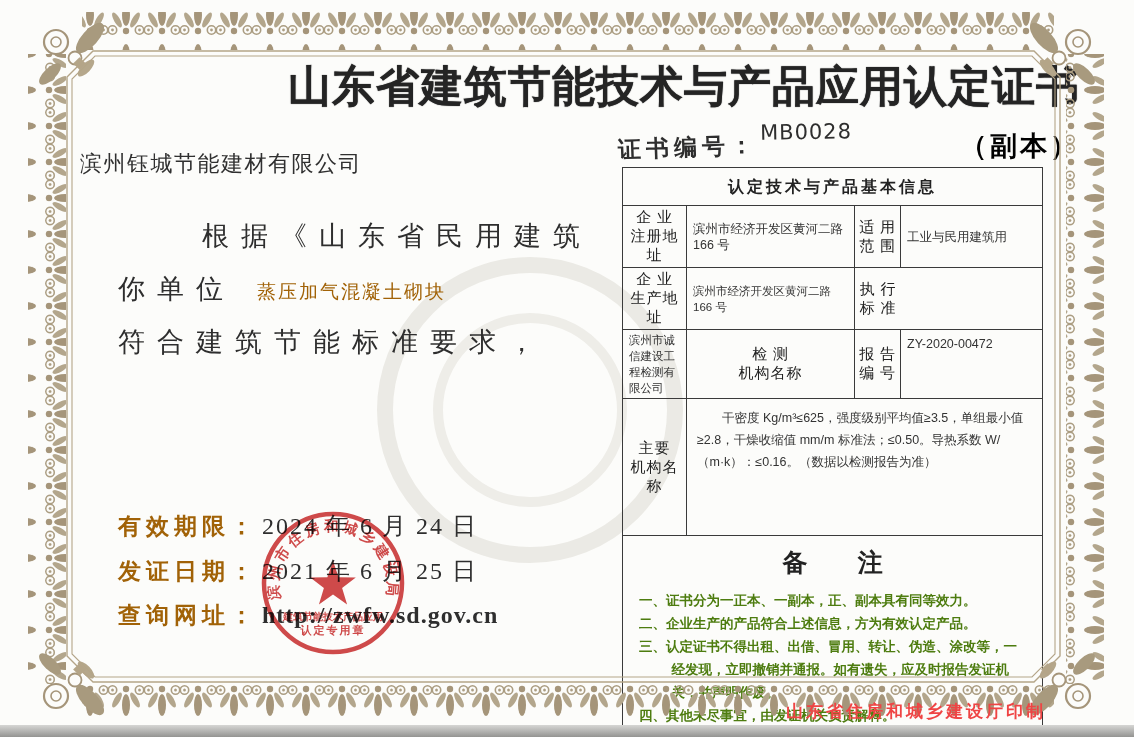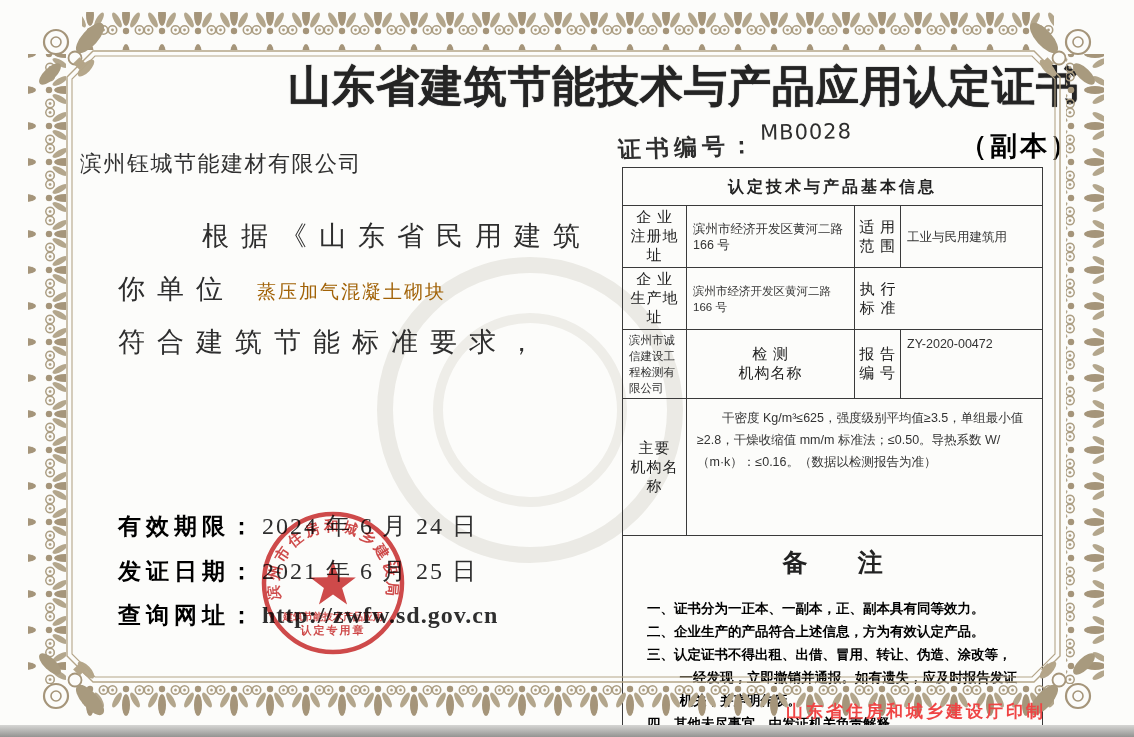--- a/index.html
+++ b/index.html
@@ -38,21 +38,21 @@
   .statement{position:absolute;left:118px;top:210px;width:470px;z-index:2;
     font-size:27px;color:#2e2e2e;}
   .st-line{letter-spacing:12px;line-height:53px;height:53px;white-space:nowrap;}
   .st-indent{text-indent:84px;}
   .st-line3{display:flex;align-items:baseline;}
   .product{font-family:Liberation Serif, serif;font-size:19px;
     letter-spacing:2px;margin-left:22px;color:#a16207;}
   
   .fields{position:absolute;left:118px;top:510px;z-index:2;}
   .f-row{display:flex;align-items:baseline;height:45px;}
-  .f-label{font-size:23px;font-weight:700;letter-spacing:5px;width:140px;color:#000000;}
+  .f-label{font-size:23px;font-weight:700;letter-spacing:5px;width:140px;color:#a16207;}
   .f-value{font-size:24px;letter-spacing:2px;margin-left:4px;color:#2e2e2e;}
   .f-url{font-weight:700;letter-spacing:1px;}
   
   .seal-svg{position:absolute;left:257px;top:507px;z-index:3;
     mix-blend-mode:multiply;opacity:.92;}
   .watermark-svg{position:absolute;left:360px;top:240px;z-index:1;opacity:.55;}
   
   .info-table{position:absolute;left:622px;top:167px;width:419px;z-index:2;
     border:1.6px solid #3a3a3a;background:rgba(255,255,255,.0);}
   .tbl-title{height:37px;line-height:37px;text-align:center;font-size:16px;
@@ -70,22 +70,22 @@
   .v2-cell{justify-content:flex-start;padding-top:6px;}
   .v-indent{padding-left:26px;}
   .perf-row{display:grid;grid-template-columns:64px 1fr;
     border-bottom:1.4px solid #3a3a3a;height:136px;}
   .perf-text{font-family:"Liberation Sans",sans-serif;font-size:12.5px;
     line-height:22px;padding:8px 10px 0 10px;text-indent:2em;color:#333;
     justify-content:flex-start;}
   .remarks{min-height:166px;padding:4px 16px 10px 16px;}
   .remarks-title{text-align:center;font-size:25px;font-weight:700;
     letter-spacing:22px;text-indent:22px;padding:6px 0 10px 0;color:#222;}
-  .remark-list{margin:8px;padding:0;list-style:none;font-size:13.5px;
-    font-weight:700;line-height:23px;color:#000000;}
+  .remark-list{margin:0;padding:0;list-style:none;font-size:13.5px;
+    font-weight:700;line-height:23px;color:#4d7c0f;}
   .remark-list li{padding-left:2.4em;text-indent:-2.4em;}
   
   .printed-by{position:absolute;right:88px;top:700px;z-index:6;font-size:17px;
     font-weight:700;letter-spacing:3px;color:#ef4444;}
 </style>
 </head>
 <body>
 
 <div class="page">
 

